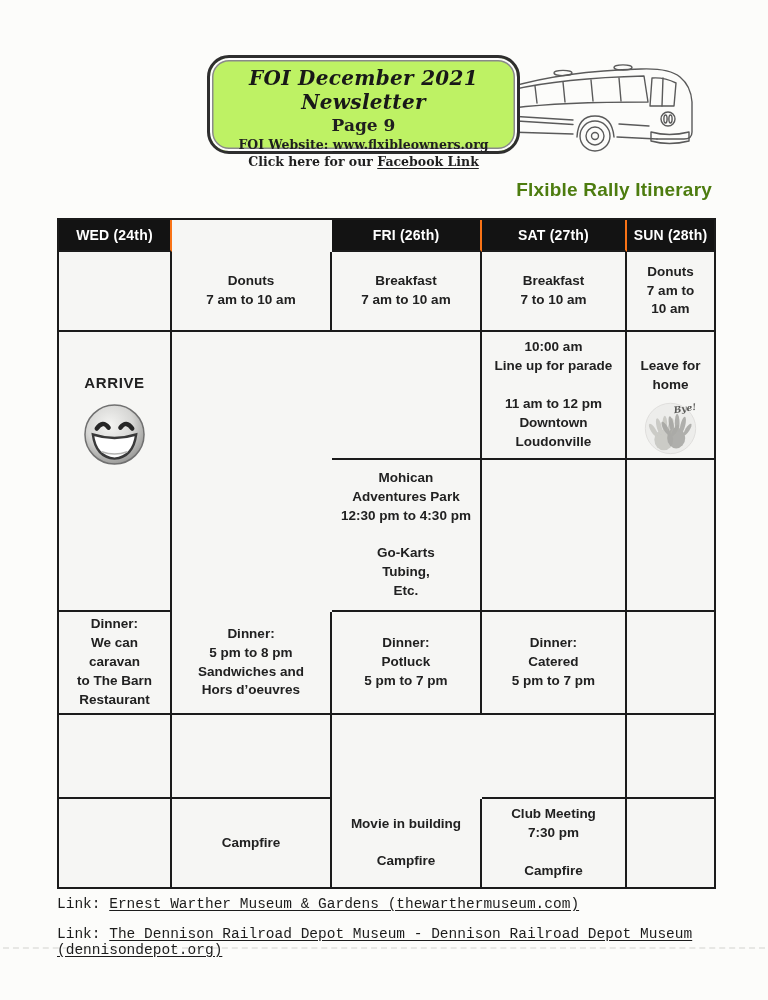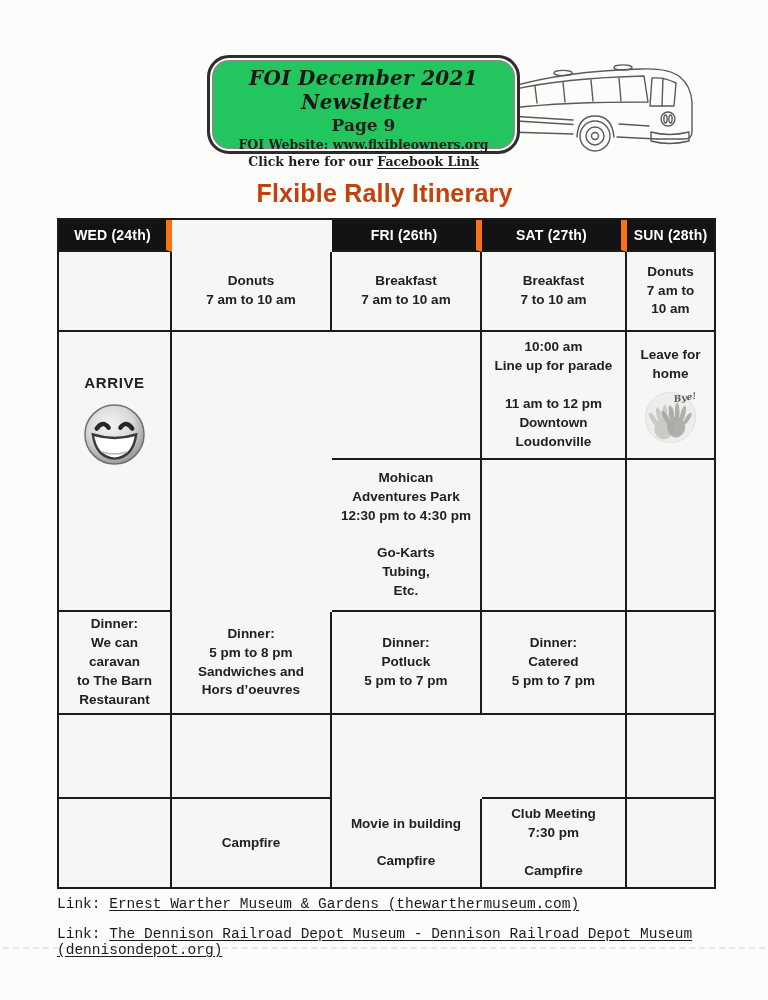--- a/index.html
+++ b/index.html
@@ -3,61 +3,61 @@
 <meta charset="utf-8">
 <style>
   html,body{margin:0;padding:0;}
   body{
     width:768px;height:1000px;position:relative;background:#fcfcfa;
     font-family:"Liberation Sans",sans-serif;color:#1f1f1f;overflow:hidden;
   }
   
   .header-box{
     position:absolute;left:207px;top:55px;width:313px;height:99px;box-sizing:border-box;
-    background:#22c55e;border:3px solid #2e2e2e;border-radius:22px;z-index:2;
+    background:#bef264;border:3px solid #2e2e2e;border-radius:22px;z-index:2;
     box-shadow: inset 0 0 0 2px #fdfdfc, inset 0 0 0 3.5px #8a8a8a;
     text-align:center;padding-top:8px;
   }
   .hb-title{font-family:"DejaVu Serif",serif;font-style:italic;font-weight:bold;font-size:20px;color:#181818;letter-spacing:.3px;}
   .hb-page{font-family:"DejaVu Serif",serif;font-weight:bold;font-size:17px;margin-top:1px;}
   .hb-small{font-family:"DejaVu Serif",serif;font-weight:bold;font-size:12.5px;margin-top:2px;}
   .u{text-decoration:underline;text-underline-offset:2px;}
   
   .bus{position:absolute;left:501px;top:52px;z-index:1;}
   
   .section-title{
-    position:absolute;left:57px;top:179px;width:655px;text-align:center;
-    font-size:25px;font-weight:bold;color:#c2410c;letter-spacing:.2px;
+    position:absolute;left:57px;top:179px;width:655px;text-align:right;
+    font-size:19px;font-weight:bold;color:#4d7c0f;letter-spacing:.2px;
   }
   
   .grid{
     position:absolute;left:57px;top:218px;box-sizing:content-box;
     display:grid;
     grid-template-columns:113px 160px 150px 145px 87px;
     grid-template-rows:32px 80px 128px 152px 103px 84px 88px;
     border:2px solid #1b1b1b;background:#f6f6f4;z-index:1;
   }
   .cell{
     background:#f6f6f4;border-right:2px solid #1b1b1b;border-bottom:2px solid #1b1b1b;
     box-sizing:border-box;display:flex;flex-direction:column;align-items:center;justify-content:center;
     text-align:center;font-weight:bold;font-size:13.5px;line-height:1.4;color:#212121;
     white-space:pre-line;padding:2px 3px;
   }
   .hcell{
-    background:#131313;color:#ffffff;border-right:6px solid #f97316;border-bottom:2px solid #1b1b1b;
+    background:#131313;color:#ffffff;border-right:2px solid #f97316;border-bottom:2px solid #1b1b1b;
     box-sizing:border-box;display:flex;align-items:center;justify-content:center;
     font-weight:bold;font-size:14px;letter-spacing:.2px;
   }
   .c1{grid-column:1}.c2{grid-column:2}.c3{grid-column:3}.c4{grid-column:4}.c5{grid-column:5}
   .r1{grid-row:1}.r2{grid-row:2}.r3{grid-row:3}.r4{grid-row:4}.r5{grid-row:5}.r6{grid-row:6}.r7{grid-row:7}
   .r34{grid-row:3/5}
   .no-br{border-right:none!important}
   .no-bb{border-bottom:none!important}
   .top{justify-content:flex-start;padding-top:40px;}
-  .top-sm{justify-content:flex-start;padding-top:14px;}
+  .top-sm{justify-content:flex-end;padding-top:14px;}
   .arrive-label{font-size:15px;letter-spacing:.6px;}
   .emoji{margin-top:10px;}
   .bye{margin-top:4px;}
   
   .links{position:absolute;left:57px;top:896px;font-size:14.5px;color:#1c1c1c;z-index:1;}
   .link-row{margin-bottom:14px;font-family:Liberation Mono, monospace;}
   .link-row .u{color:#1c1c1c;cursor:pointer;}
   
   .scan-line{position:absolute;left:3px;top:947px;width:762px;border-top:2px dashed #e7e7e4;}
 </style>

